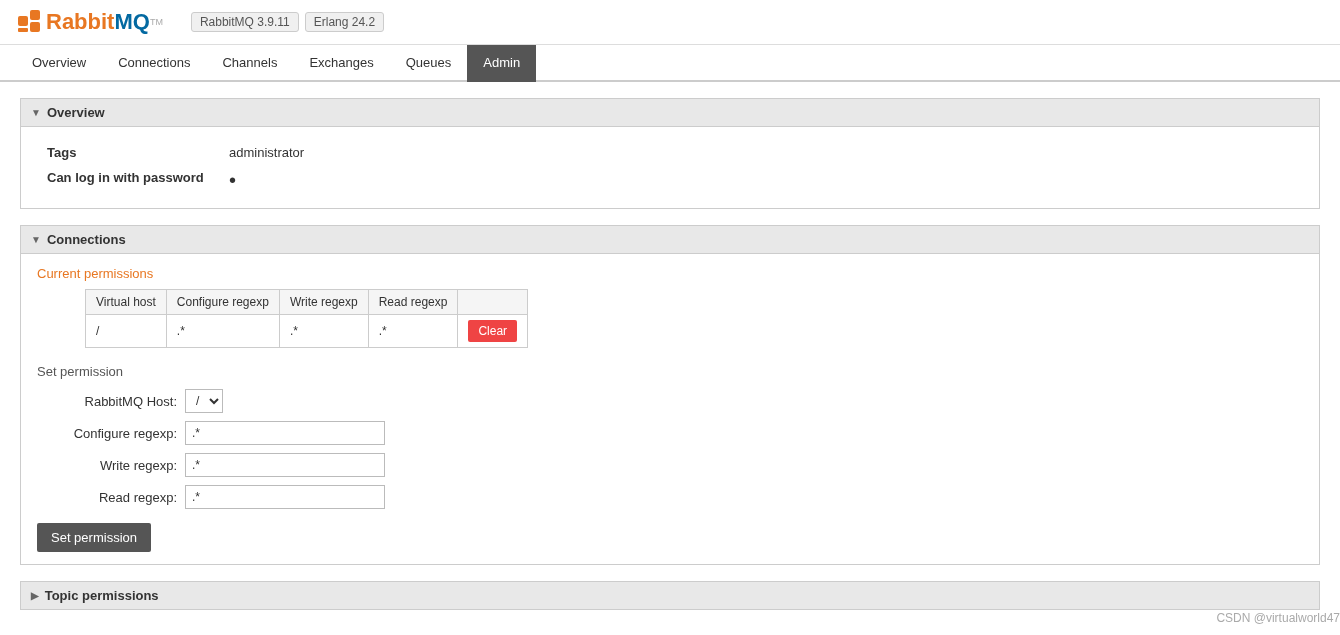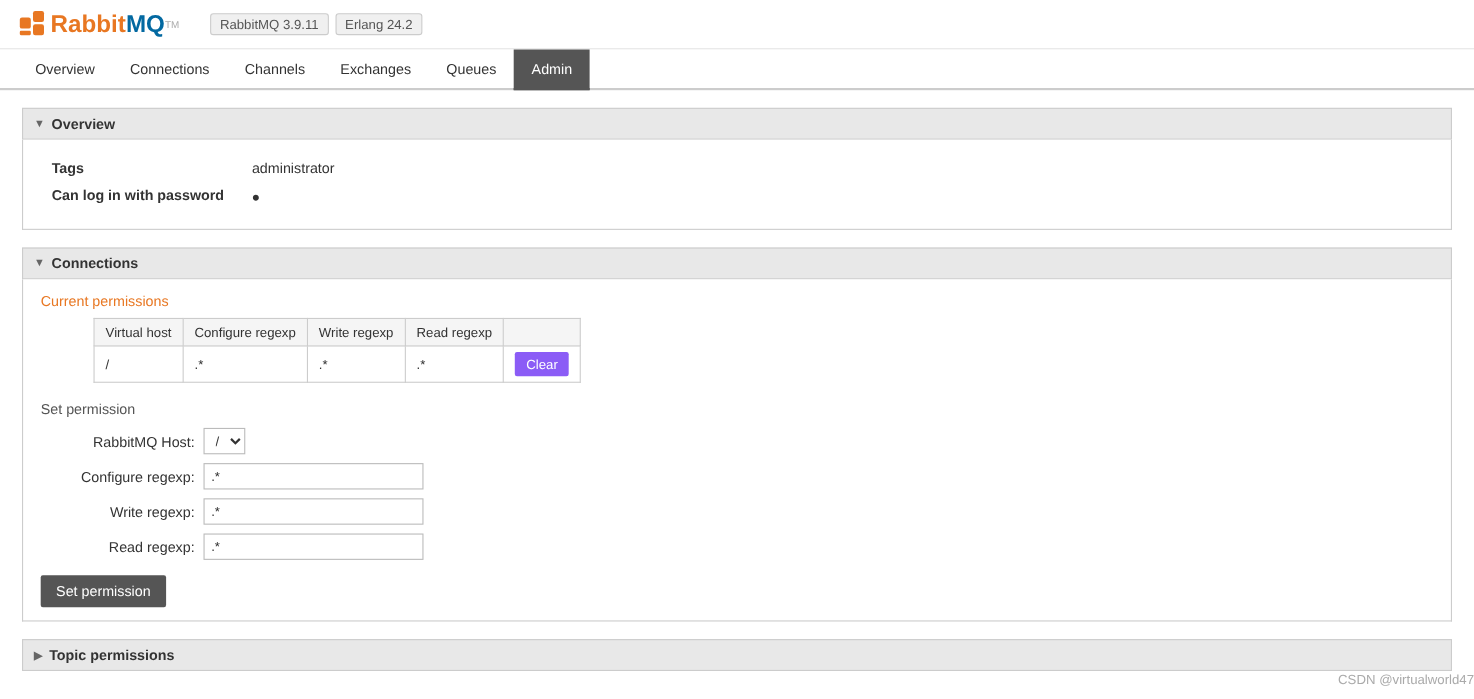--- a/index.html
+++ b/index.html
@@ -133,21 +133,21 @@
       padding: 5px 10px;
       font-size: 12px;
       text-align: left;
     }
     .perm-table th {
       background: #f5f5f5;
       font-weight: normal;
       color: #333;
     }
     .clear-btn {
-      background: #8b5cf6;
+      background: #ef4444;
       color: #fff;
       border: none;
       padding: 4px 10px;
       cursor: pointer;
       font-size: 12px;
       border-radius: 2px;
     }
 
     
     .set-perm-title {

